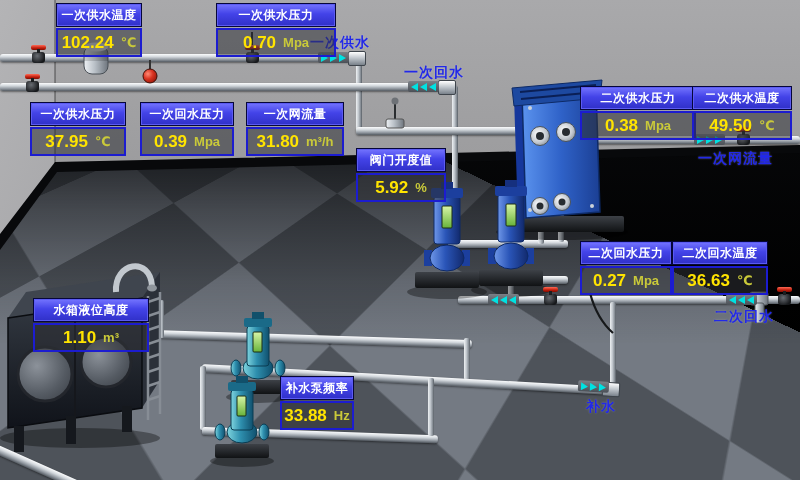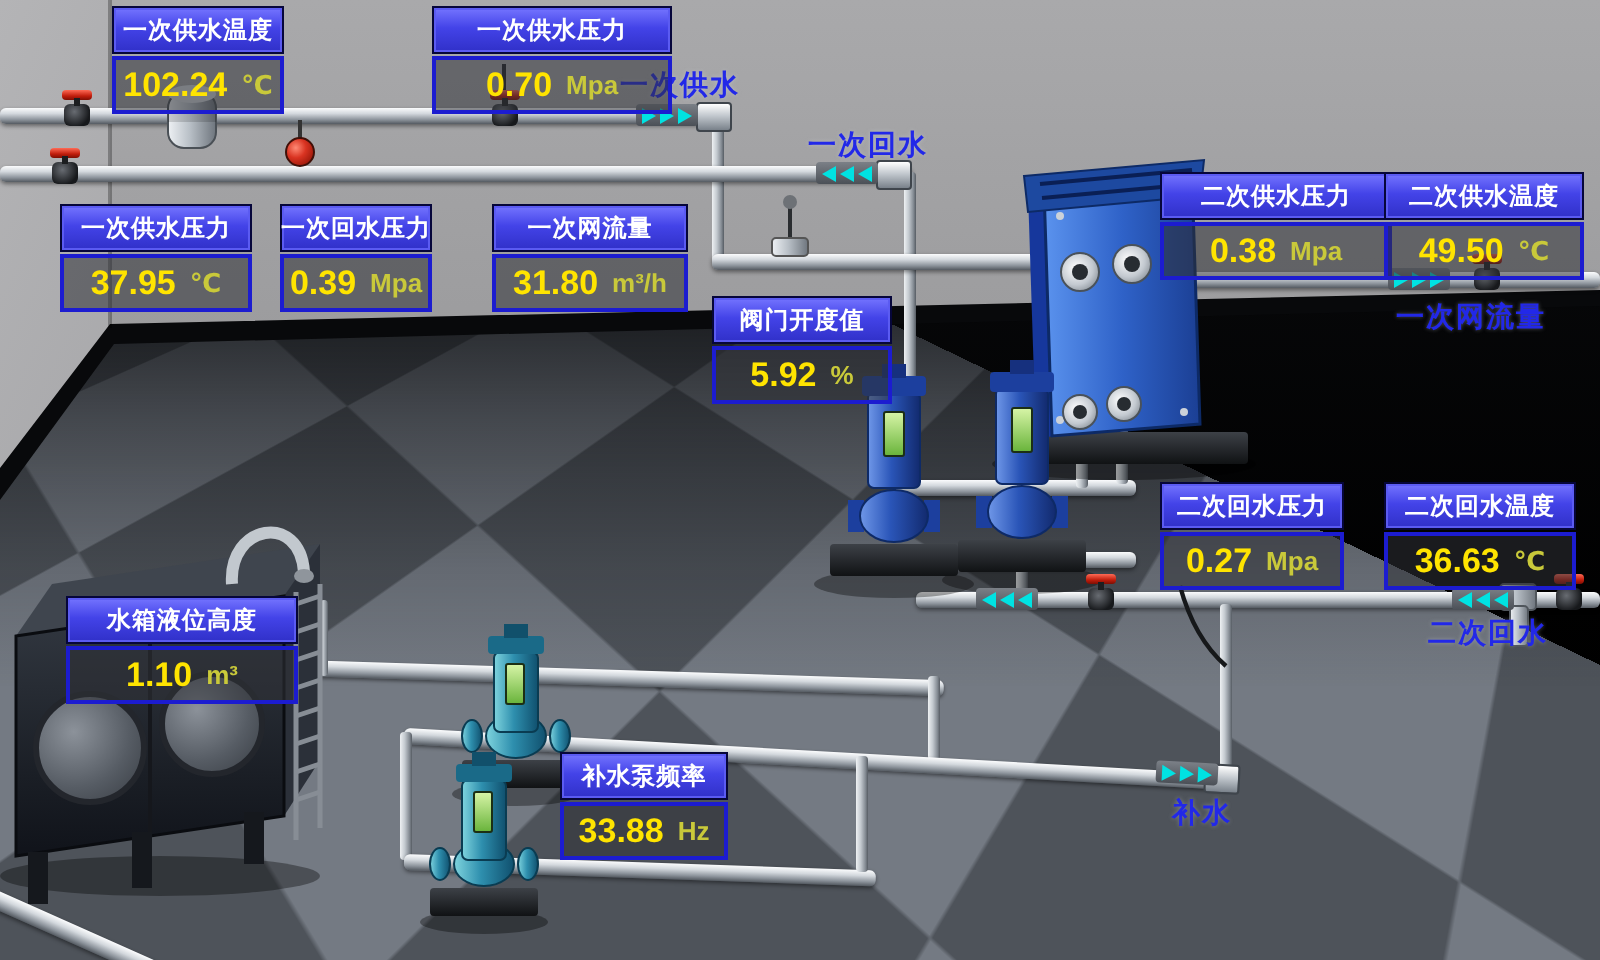--- a/index.html
+++ b/index.html
@@ -336,21 +336,21 @@
         <span class="unit">Mpa</span>
       </span>
   </div>
   <div class="gauge" style="left:30px;top:102px;width:96px">
     <span class="hdr">一次供水压力</span>
     <span class="val">
         <span class="num">37.95</span>
         <span class="unit">℃</span>
       </span>
   </div>
-  <div class="gauge" style="left:140px;top:102px;width:76px">
+  <div class="gauge" style="left:140px;top:102px;width:94px">
     <span class="hdr">一次回水压力</span>
     <span class="val">
         <span class="num">0.39</span>
         <span class="unit">Mpa</span>
       </span>
   </div>
   <div class="gauge" style="left:246px;top:102px;width:98px">
     <span class="hdr">一次网流量</span>
     <span class="val">
         <span class="num">31.80</span>
@@ -378,35 +378,35 @@
         <span class="unit">℃</span>
       </span>
   </div>
   <div class="gauge" style="left:580px;top:241px;width:92px">
     <span class="hdr">二次回水压力</span>
     <span class="val">
         <span class="num">0.27</span>
         <span class="unit">Mpa</span>
       </span>
   </div>
-  <div class="gauge" style="left:692px;top:241px;width:96px">
+  <div class="gauge" style="left:672px;top:241px;width:96px">
     <span class="hdr">二次回水温度</span>
     <span class="val">
         <span class="num">36.63</span>
         <span class="unit">℃</span>
       </span>
   </div>
   <div class="gauge" style="left:33px;top:298px;width:116px">
     <span class="hdr">水箱液位高度</span>
     <span class="val">
         <span class="num">1.10</span>
         <span class="unit">m³</span>
       </span>
   </div>
-  <div class="gauge" style="left:280px;top:376px;width:84px">
+  <div class="gauge" style="left:280px;top:376px;width:74px">
     <span class="hdr">补水泵频率</span>
     <span class="val">
         <span class="num">33.88</span>
         <span class="unit">Hz</span>
       </span>
   </div>
 
 </div>
 
 </body></html>

